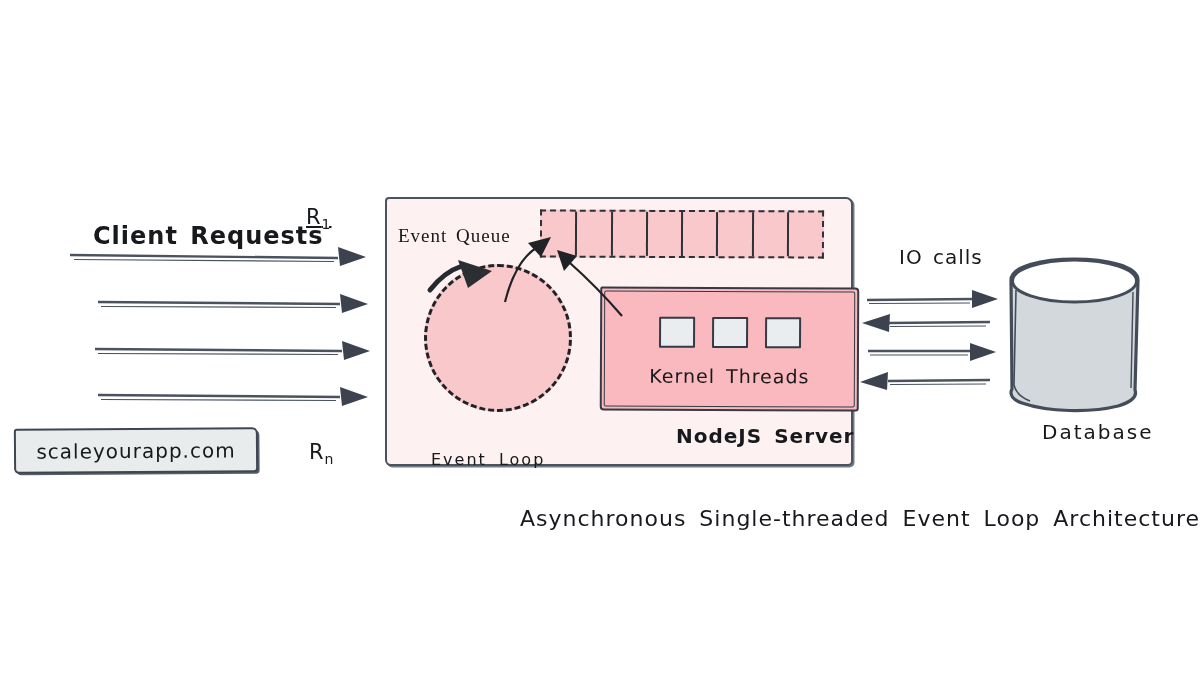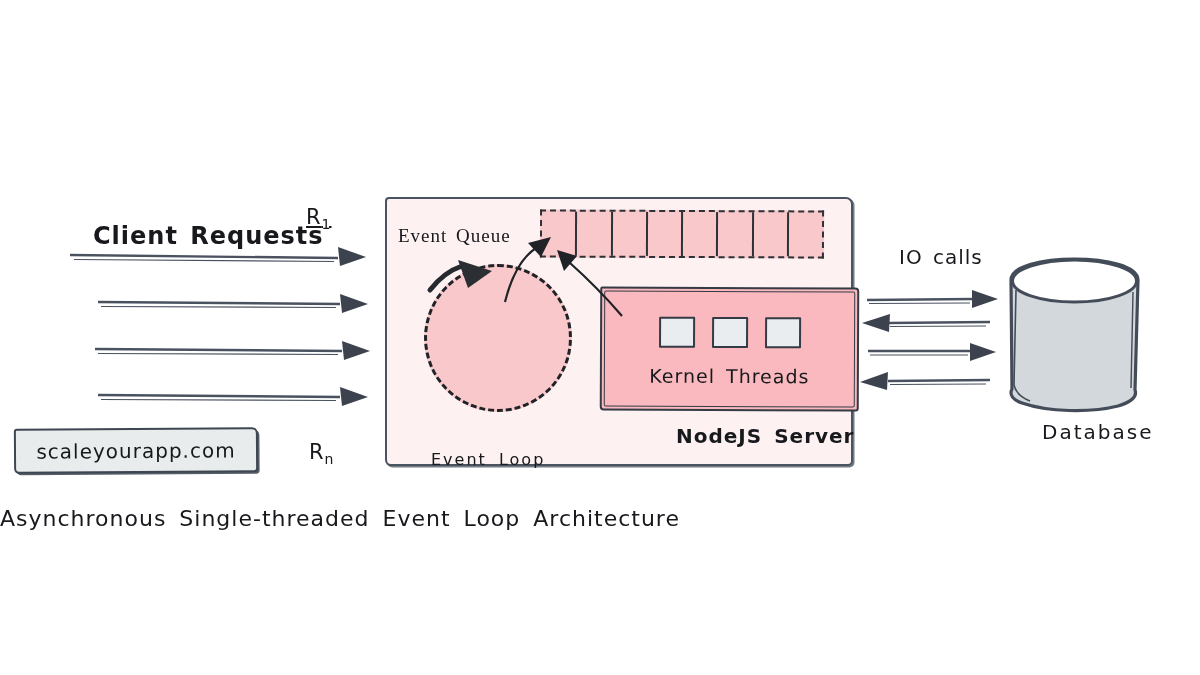--- a/index.html
+++ b/index.html
@@ -94,21 +94,21 @@
     text-align:center;font-size:19px;letter-spacing:1px;word-spacing:4px;
   }
   .ns-label{left:676px;top:424px;font-size:20px;letter-spacing:1px;word-spacing:4px;font-weight:bold;}
 
   
   .io-label{left:899px;top:245px;font-size:20px;}
   .db-label{left:1042px;top:420px;font-size:20px;letter-spacing:2px;}
 
   
   .caption{
-    left:0;right:0;top:506px;text-align:left;
+    left:0;right:0;top:506px;text-align:right;
     font-size:22px;letter-spacing:1px;word-spacing:5px;
   }
 
   .overlay{
     position:absolute;left:0;top:0;width:1200px;height:675px;
     pointer-events:none;z-index:5;
   }
 </style>
 </head>
 <body>

